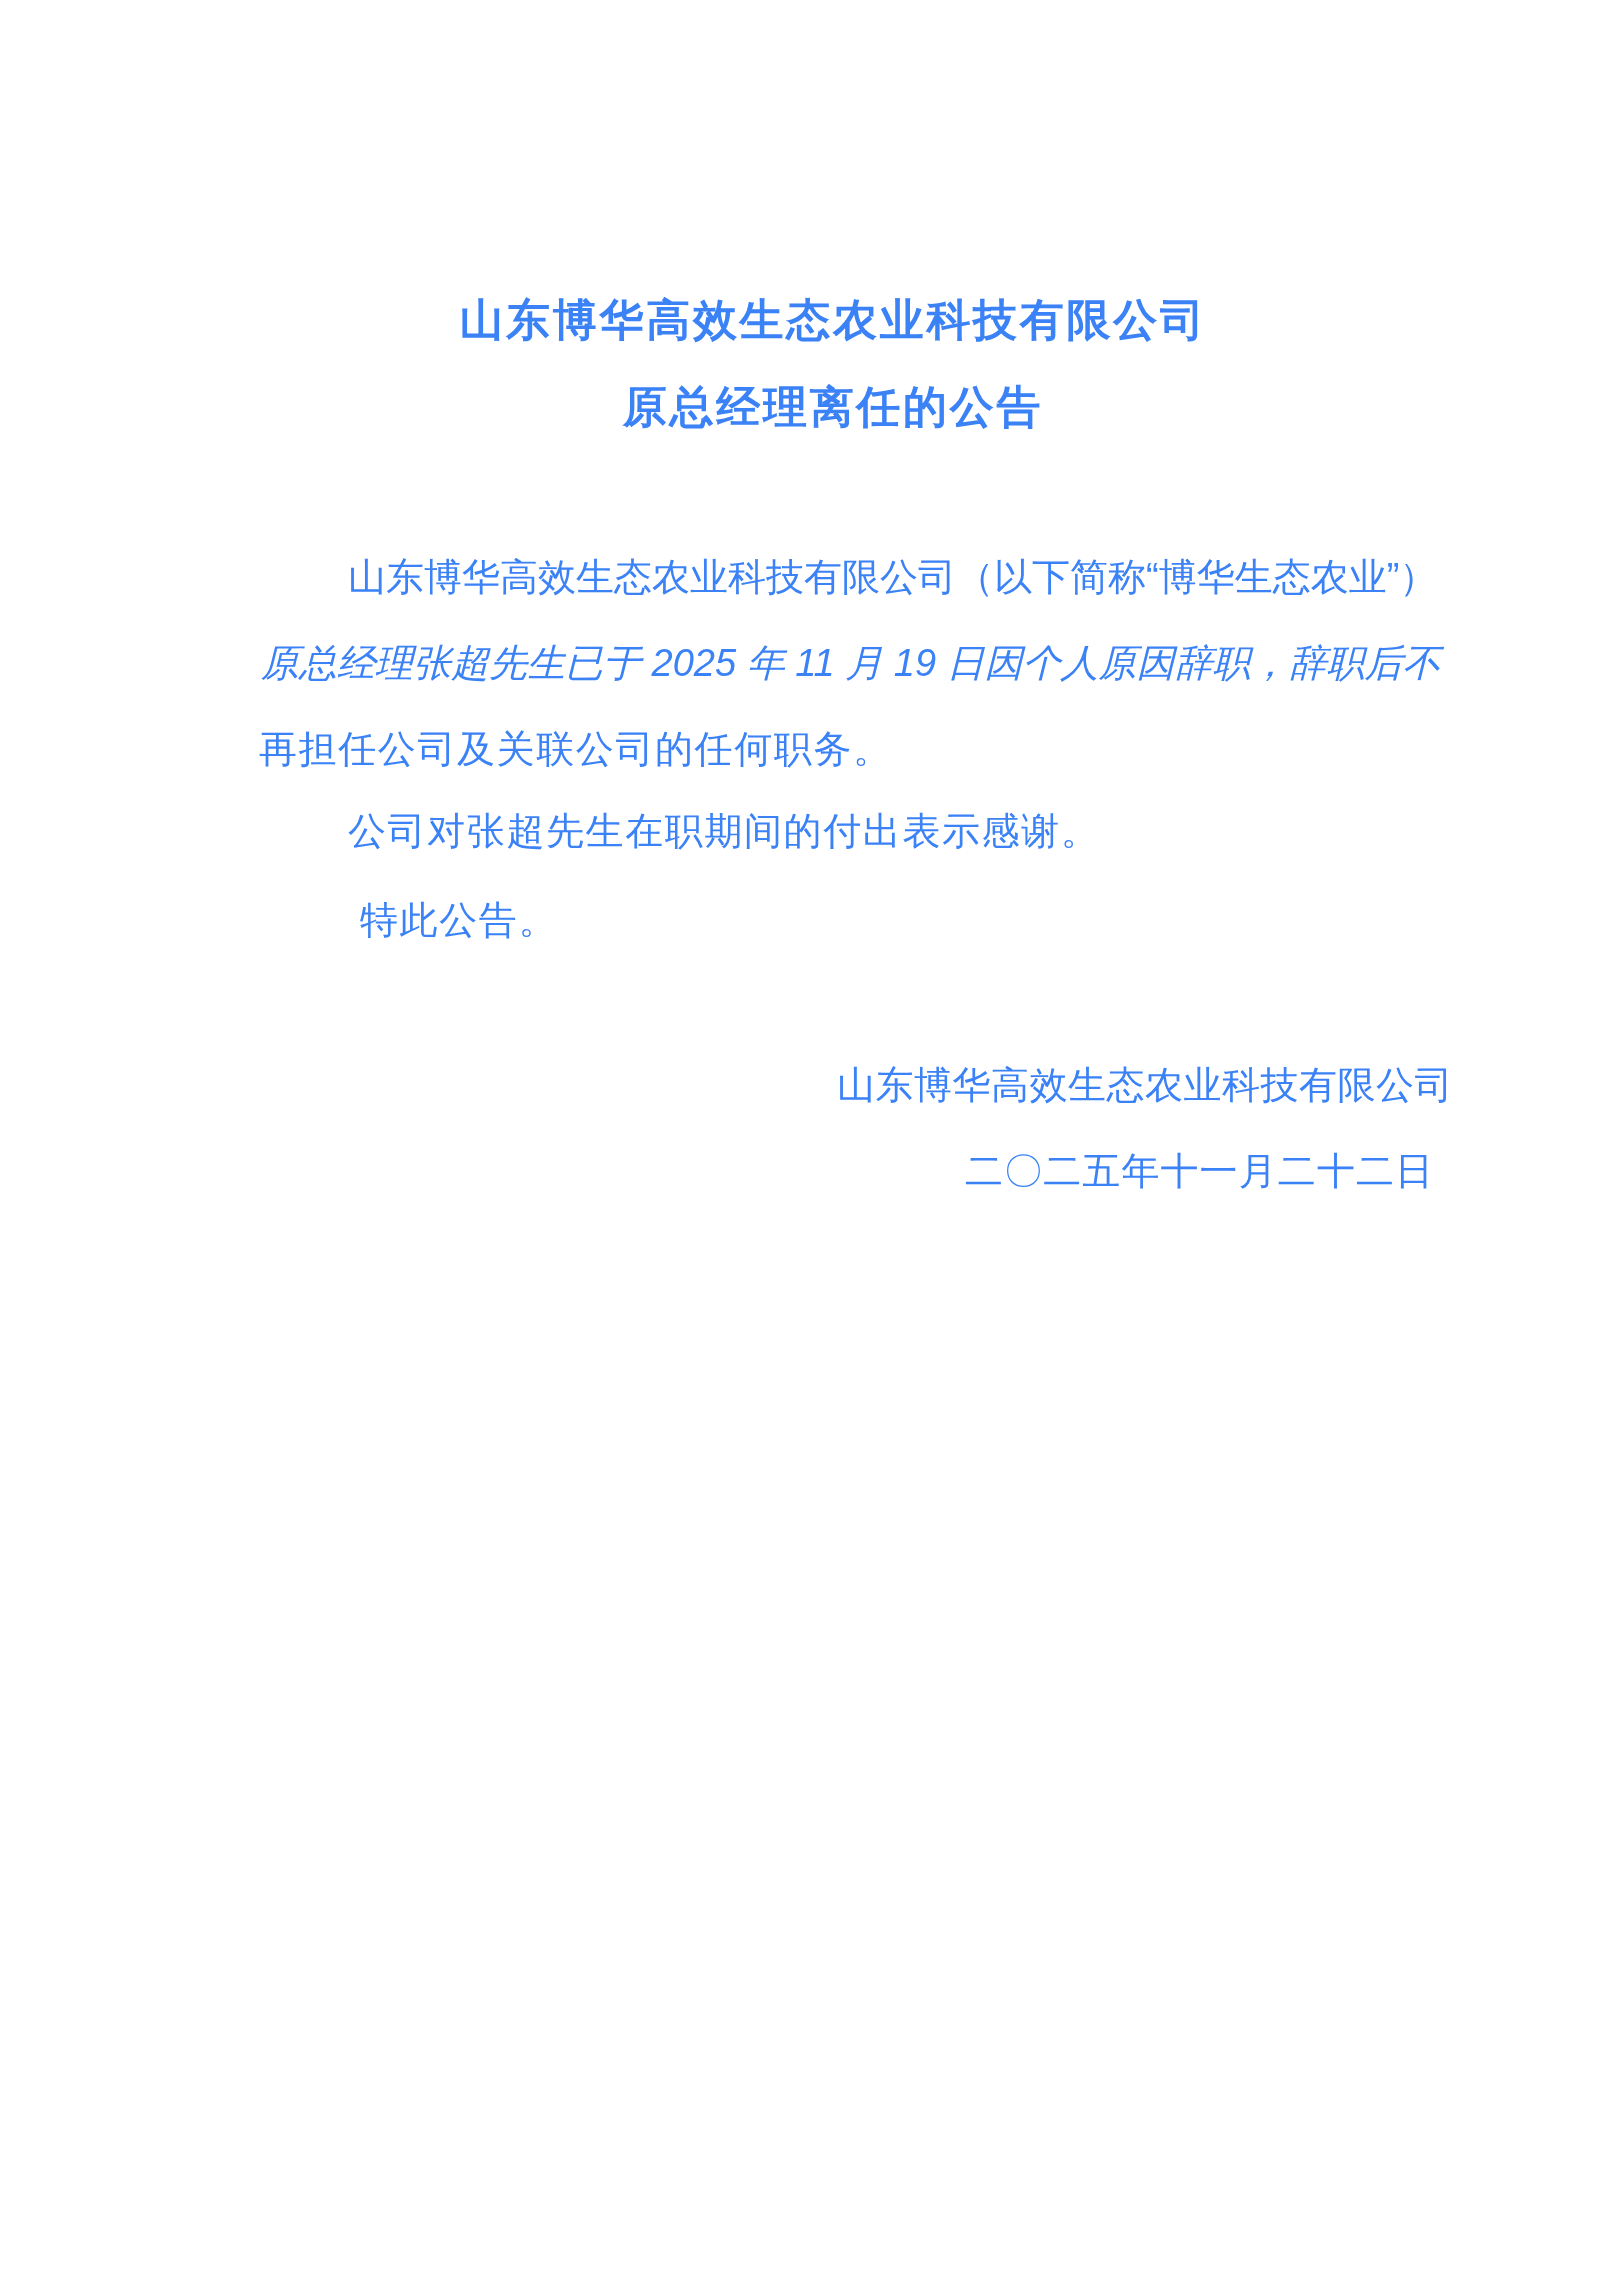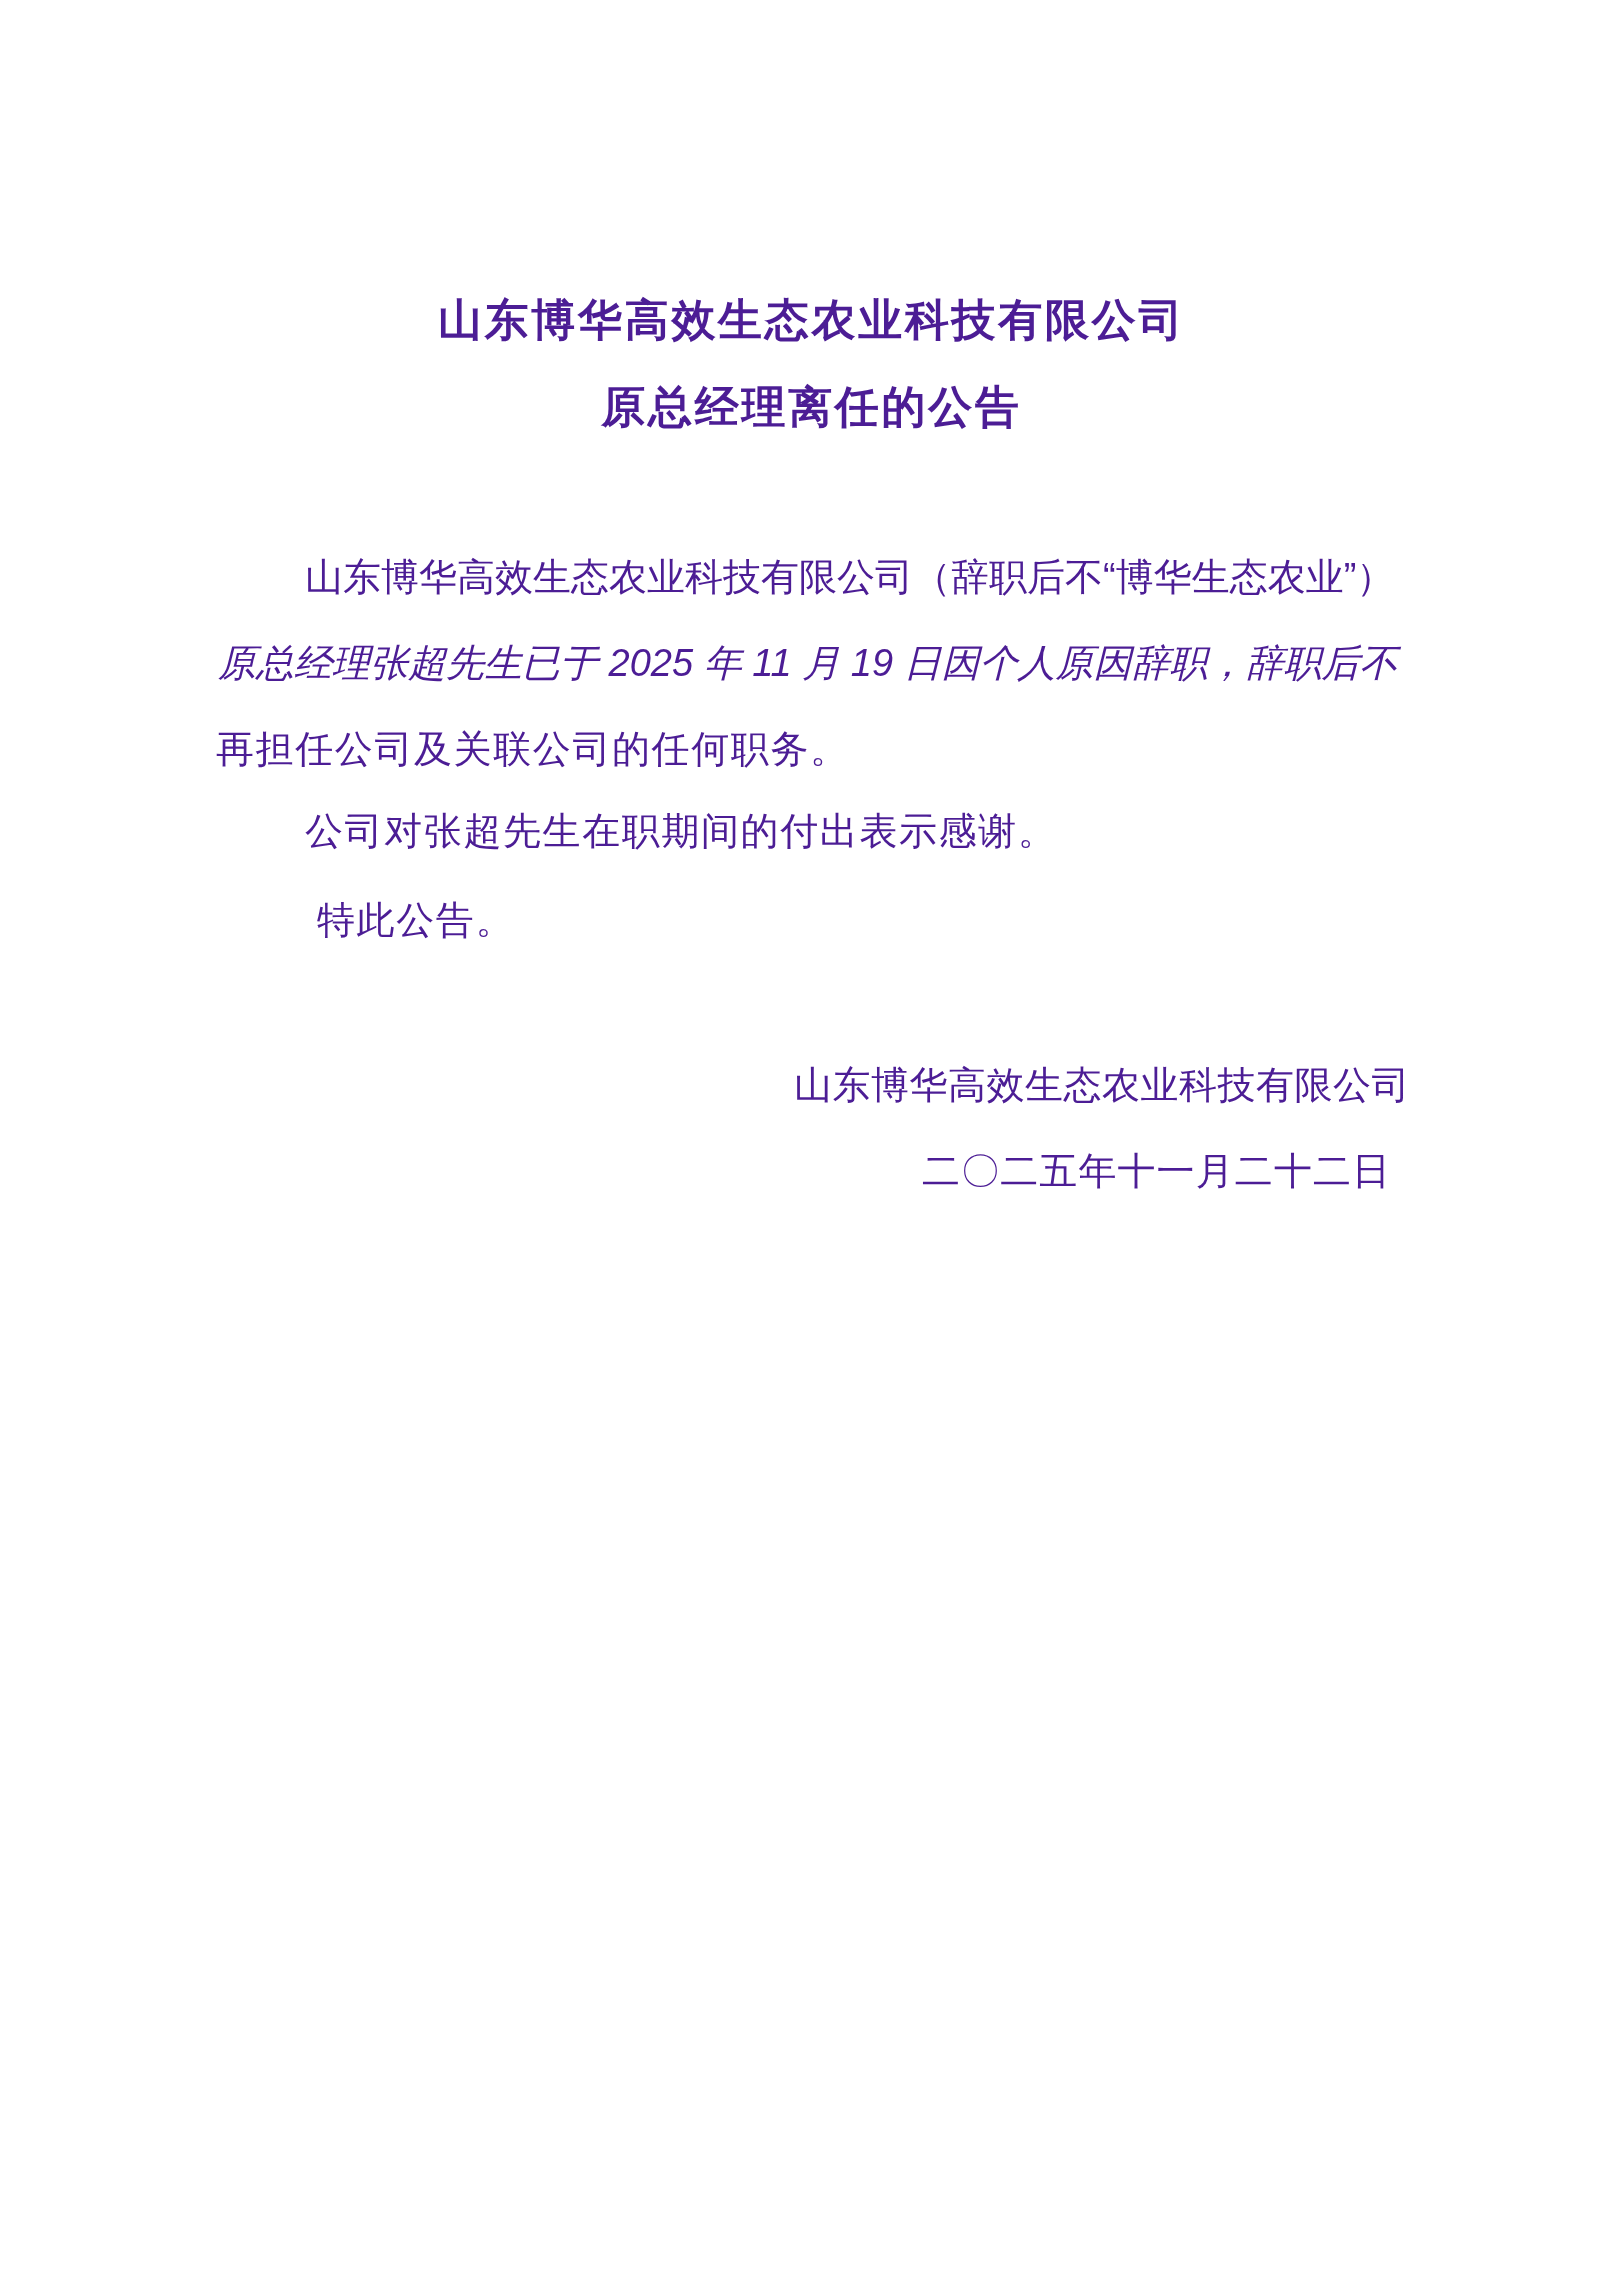--- a/index.html
+++ b/index.html
@@ -13,21 +13,22 @@
     width: 1623px;
     height: 2295px;
     background: #ffffff;
     overflow: hidden;
     color: #000000;
   }
   .line {
     position: absolute;
     line-height: 1;
     white-space: nowrap;
-    color: #4c1d95;
+    color: #3b82f6;
+    padding-left: 43px;
   }
   .title-line {
     left: 0;
     right: 0;
     text-align: center;
     font-size: 44px;
     font-weight: bold;
     letter-spacing: 2.7px;
     white-space: nowrap;
   }
@@ -47,21 +48,21 @@
 </style>
 </head>
 <body>
 
 <div class="page">
 
   <div class="line title-line title-1">山东博华高效生态农业科技有限公司</div>
 
   <div class="line title-line title-2">原总经理离任的公告</div>
 
-  <div class="line body-line body-1">山东博华高效生态农业科技有限公司（辞职后不“博华生态农业”）</div>
+  <div class="line body-line body-1">山东博华高效生态农业科技有限公司（以下简称“博华生态农业”）</div>
 
   <div class="line body-line body-2">原总经理张超先生已于 2025 年 11 月 19 日因个人原因辞职，辞职后不</div>
 
   <div class="line body-line body-3">再担任公司及关联公司的任何职务。</div>
 
   <div class="line body-line body-4">公司对张超先生在职期间的付出表示感谢。</div>
 
   <div class="line body-line body-5">特此公告。</div>
 
   <div class="line sig-line sig-company">山东博华高效生态农业科技有限公司</div>

